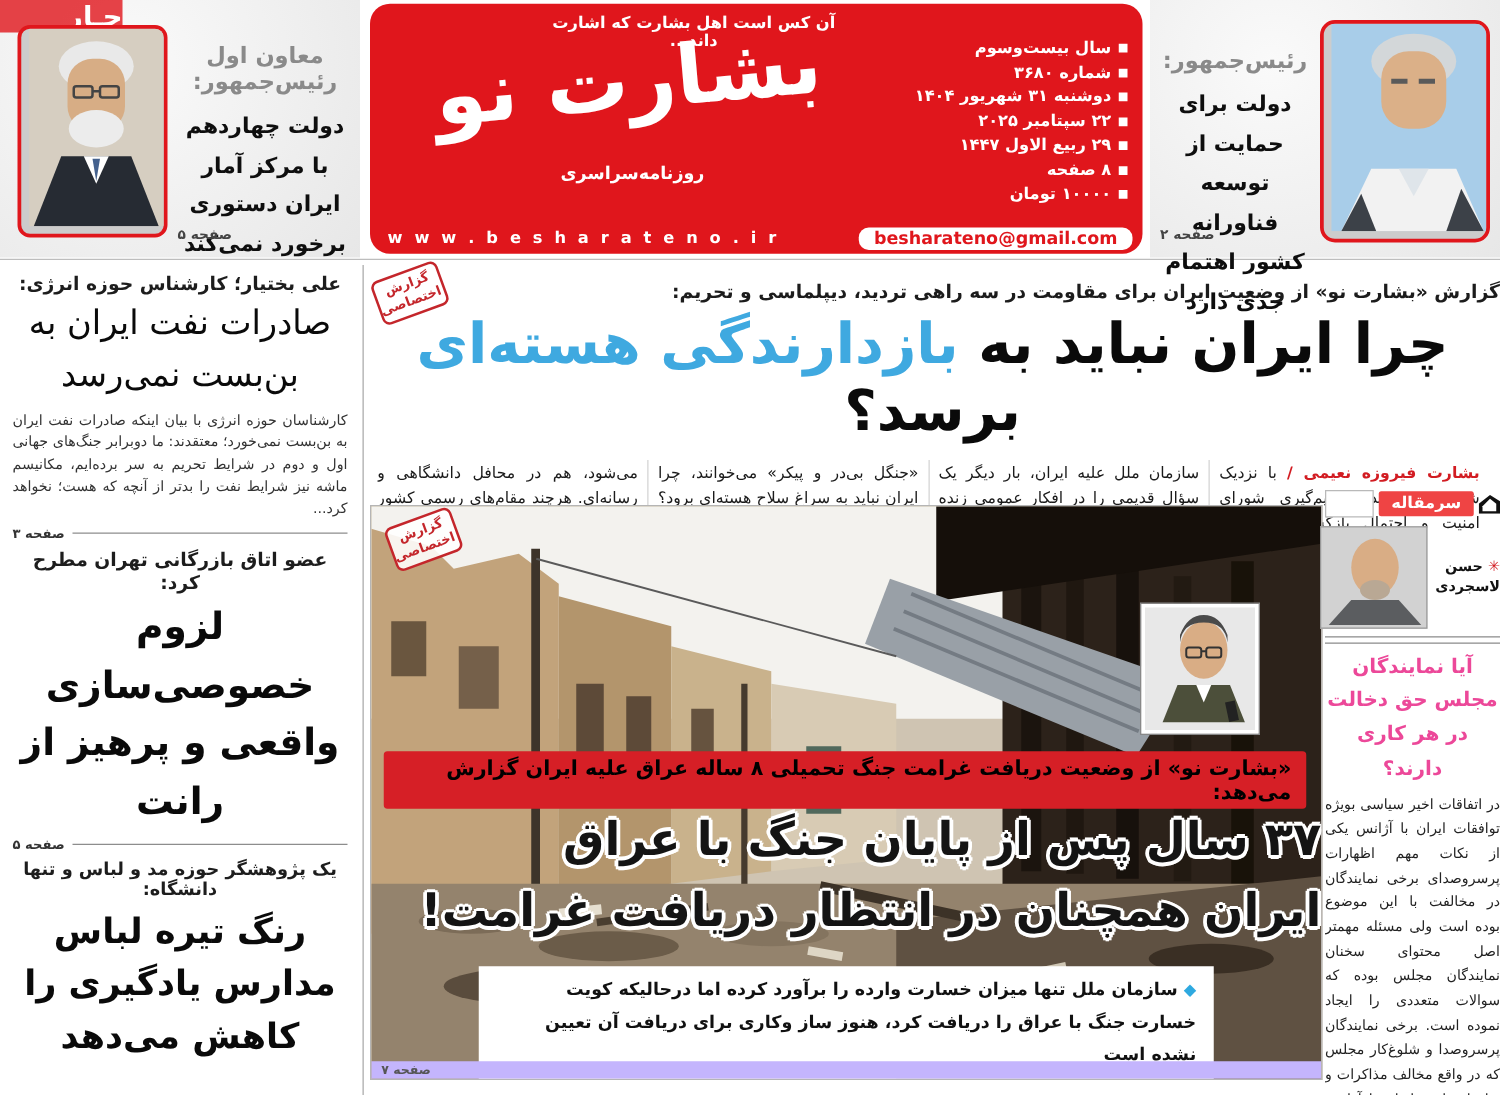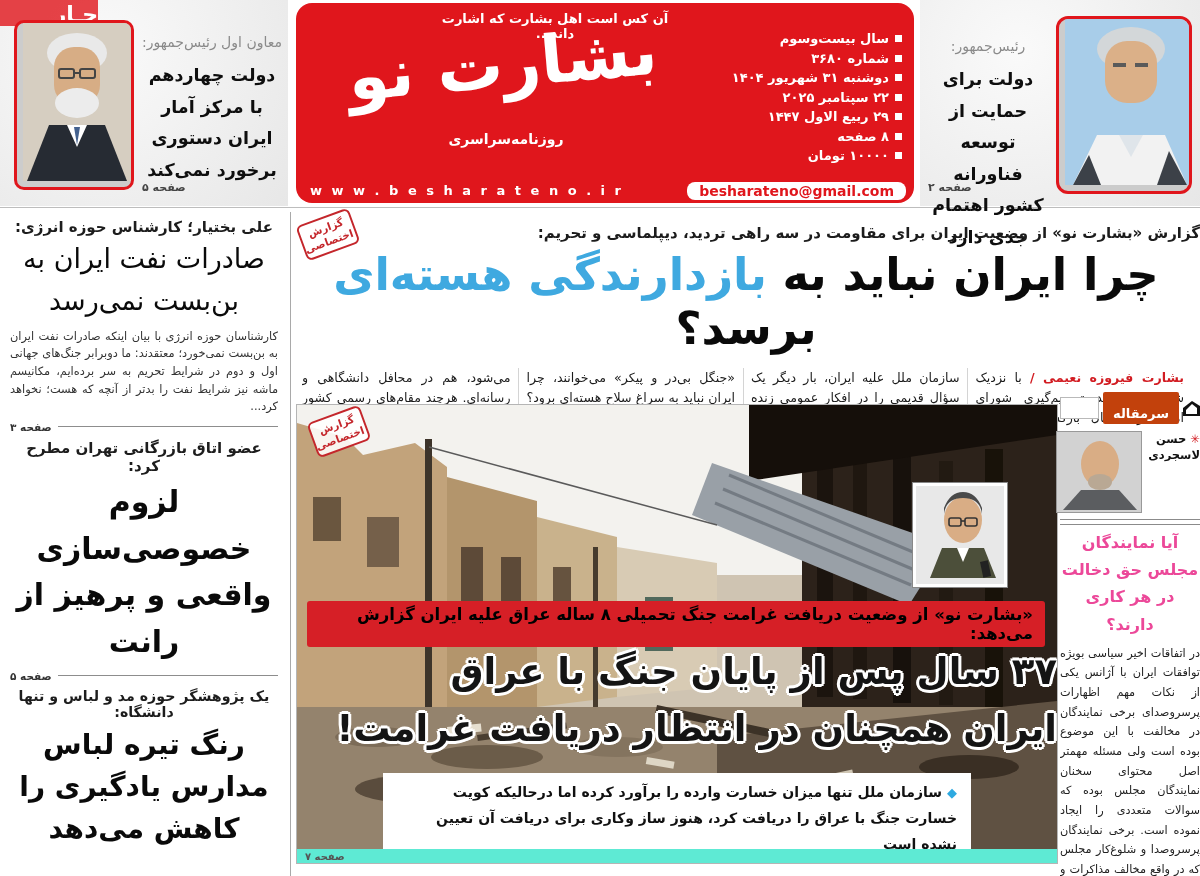--- a/index.html
+++ b/index.html
@@ -12,21 +12,21 @@
   .card-right{left:920px;width:280px;}
   .wm{position:absolute;left:0;top:0;width:98px;height:26px;background:rgba(224,26,32,.82);
       color:#fff;font-weight:bold;font-size:22px;line-height:30px;text-align:right;
       letter-spacing:10px;overflow:hidden;}
   .photo-frame{position:absolute;border:3px solid #e0161c;border-radius:10px;overflow:hidden;background:#ccc;}
   .pf-aref{left:14px;top:20px;width:114px;height:164px;}
   .pf-pez{right:8px;top:16px;width:130px;height:172px;border-radius:12px;}
   .corner-txt{position:absolute;text-align:center;}
   .ct-left{left:140px;right:4px;top:34px;bottom:0;}
   .ct-right{left:6px;right:150px;top:38px;bottom:0;}
-  .c-kicker{font-size:14px;font-weight:normal;color:#8a8a8a;margin-bottom:10px;}
+  .c-kicker{font-size:18px;font-weight:bold;color:#8a8a8a;margin-bottom:10px;}
   .c-hl{font-size:17.5px;font-weight:900;line-height:1.8;color:#0e0e0e;}
   .c-page{position:absolute;bottom:12px;left:2px;font-size:11px;font-weight:bold;color:#444;}
   
   .masthead{position:absolute;left:296px;top:3px;width:618px;height:200px;background:#e0161c;border-radius:16px;}
   .m-tagline{position:absolute;top:8px;left:130px;right:230px;text-align:center;color:#fff;
              font-size:13px;font-weight:bold;}
   .m-logo{position:absolute;top:26px;left:30px;right:235px;text-align:center;color:#fff;
           font-size:66px;font-weight:900;transform:rotate(-5deg);line-height:1.1;}
   .m-sub{position:absolute;top:128px;left:110px;width:200px;text-align:center;color:#fff;
          font-size:14px;font-weight:bold;}
@@ -70,30 +70,30 @@
              outline:1px solid #888;background:#e8e8e8;overflow:hidden;}
   .war-caption{position:absolute;left:10px;right:12px;top:196px;background:#d61f26;color:#000000;
                font-size:16.5px;font-weight:800;text-align:right;padding:4px 12px;border-radius:3px;}
   .war-hl{position:absolute;left:0;right:0;top:238px;text-align:right;font-weight:900;color:#141414;
           font-size:37px;line-height:1.55;
           text-shadow:-2px -2px 0 #fff,2px -2px 0 #fff,-2px 2px 0 #fff,2px 2px 0 #fff,
                       0 -3px 0 #fff,0 3px 0 #fff,-3px 0 0 #fff,3px 0 0 #fff;}
   .war-sum{position:absolute;left:50%;transform:translateX(-50%);top:368px;width:560px;background:#fff;
            padding:7px 14px;font-size:14px;font-weight:700;line-height:1.85;text-align:right;color:#111;}
   .war-sum .dia{color:#2ea9e0;font-size:13px;}
-  .war-strip{position:absolute;left:0;right:0;bottom:0;height:14px;background:#5eead4;}
+  .war-strip{position:absolute;left:0;right:0;bottom:0;height:14px;background:#c4b5fd;}
   .war-pg{position:absolute;left:8px;bottom:1px;font-size:10px;font-weight:bold;color:#555;}
   
   .edit{position:absolute;left:1060px;top:392px;width:140px;height:482px;}
   .ed-head{display:flex;align-items:center;gap:4px;}
   .ed-icon{flex:none;}
-  .ed-tab{flex:none;background:#c2410c;color:#fff;font-size:13px;font-weight:800;
-          padding:14px 10px 3px;border-radius:2px;}
+  .ed-tab{flex:none;background:#ef4444;color:#fff;font-size:13px;font-weight:800;
+          padding:2px 10px 3px;border-radius:2px;}
   .ed-box{flex:1;height:20px;background:#fff;border:1px solid #b9b9b9;}
-  .ed-prow{display:flex;gap:6px;margin-top:7px;align-items:flex-start;}
+  .ed-prow{display:flex;gap:6px;margin-top:7px;align-items:center;}
   .ed-byline{font-size:11.5px;font-weight:800;line-height:1.4;color:#111;padding-bottom:2px;}
   .ed-byline .mark{color:#d21c22;}
   .ed-photo{flex:none;width:84px;height:80px;border:1px solid #999;overflow:hidden;background:#d2d2d2;}
   .dbl{height:4px;border-top:1px solid #8b8b8b;border-bottom:1px solid #8b8b8b;margin:6px 0 4px;}
   .ed-hl{font-size:16px;font-weight:900;text-align:center;line-height:1.7;color:#ec4899;}
   .ed-body{font-size:11.3px;text-align:justify;line-height:1.74;color:#222;margin-top:6px;
            height:312px;overflow:hidden;}
 </style>
 </head>
 <body>

